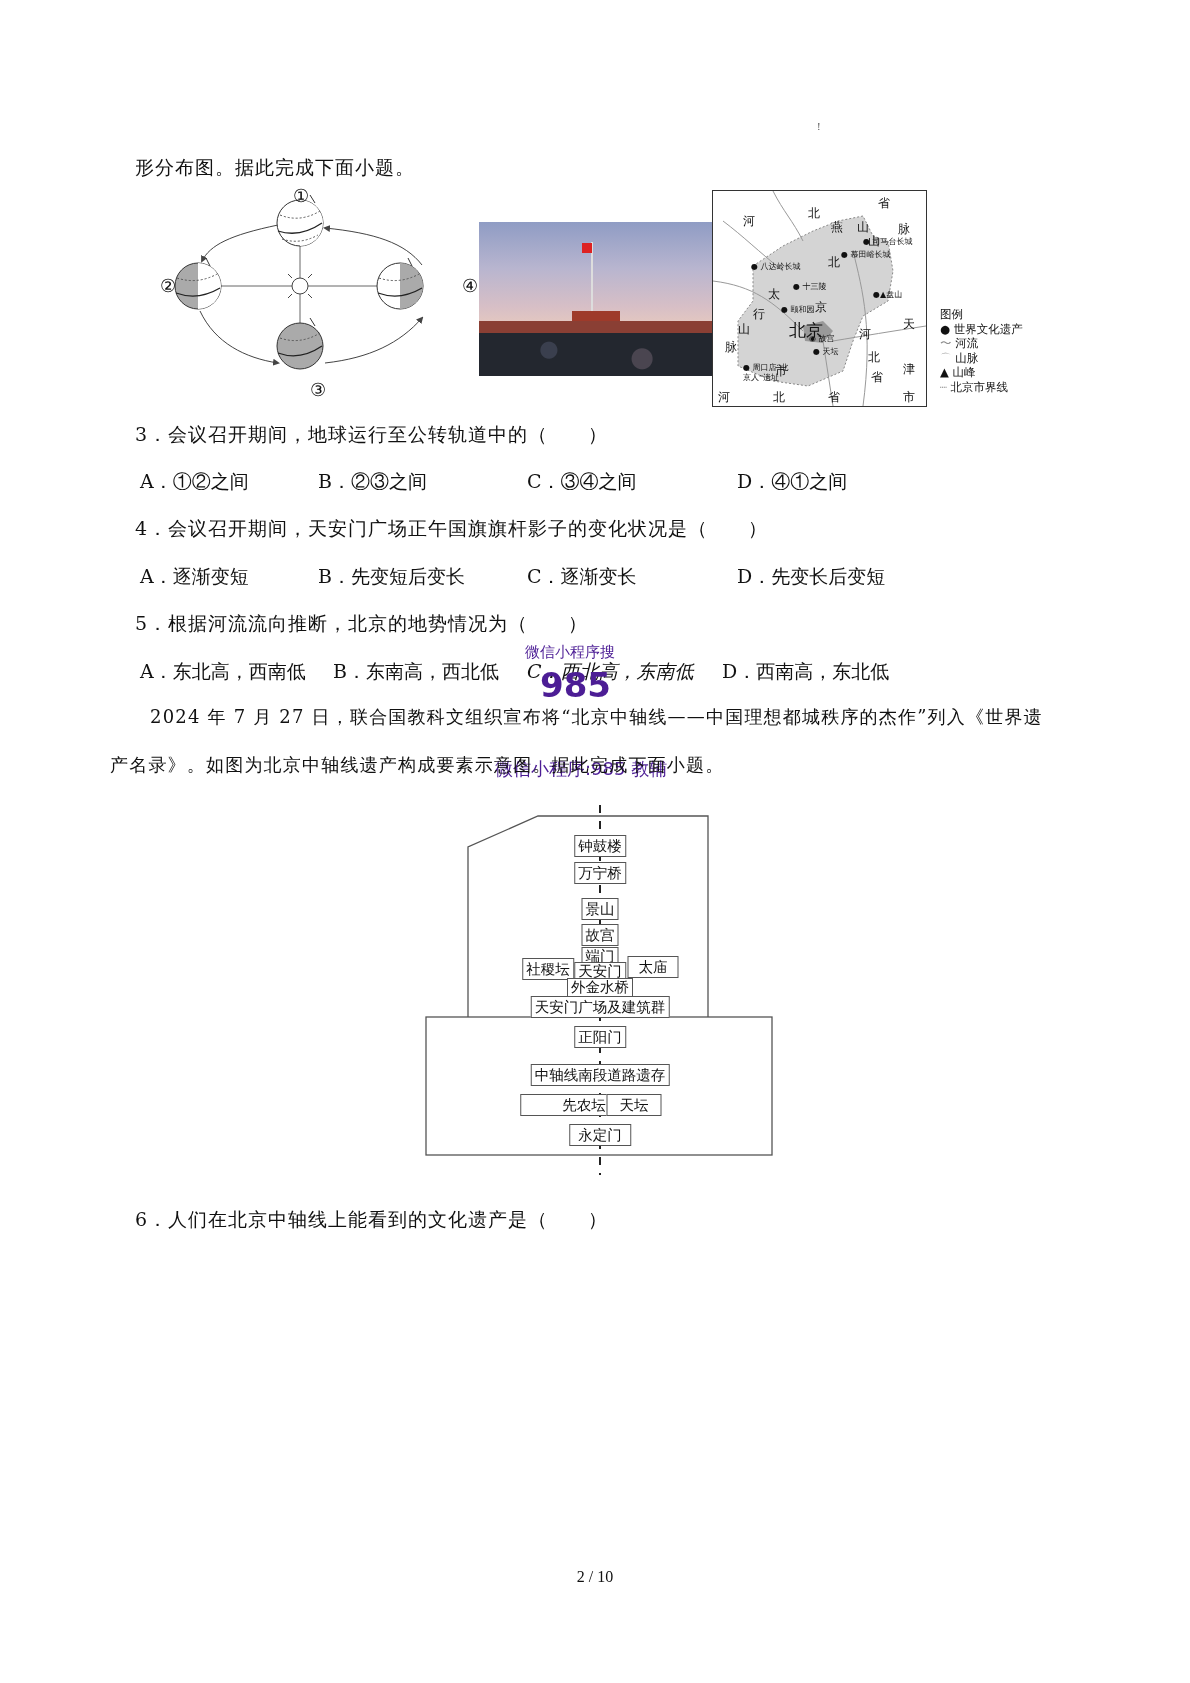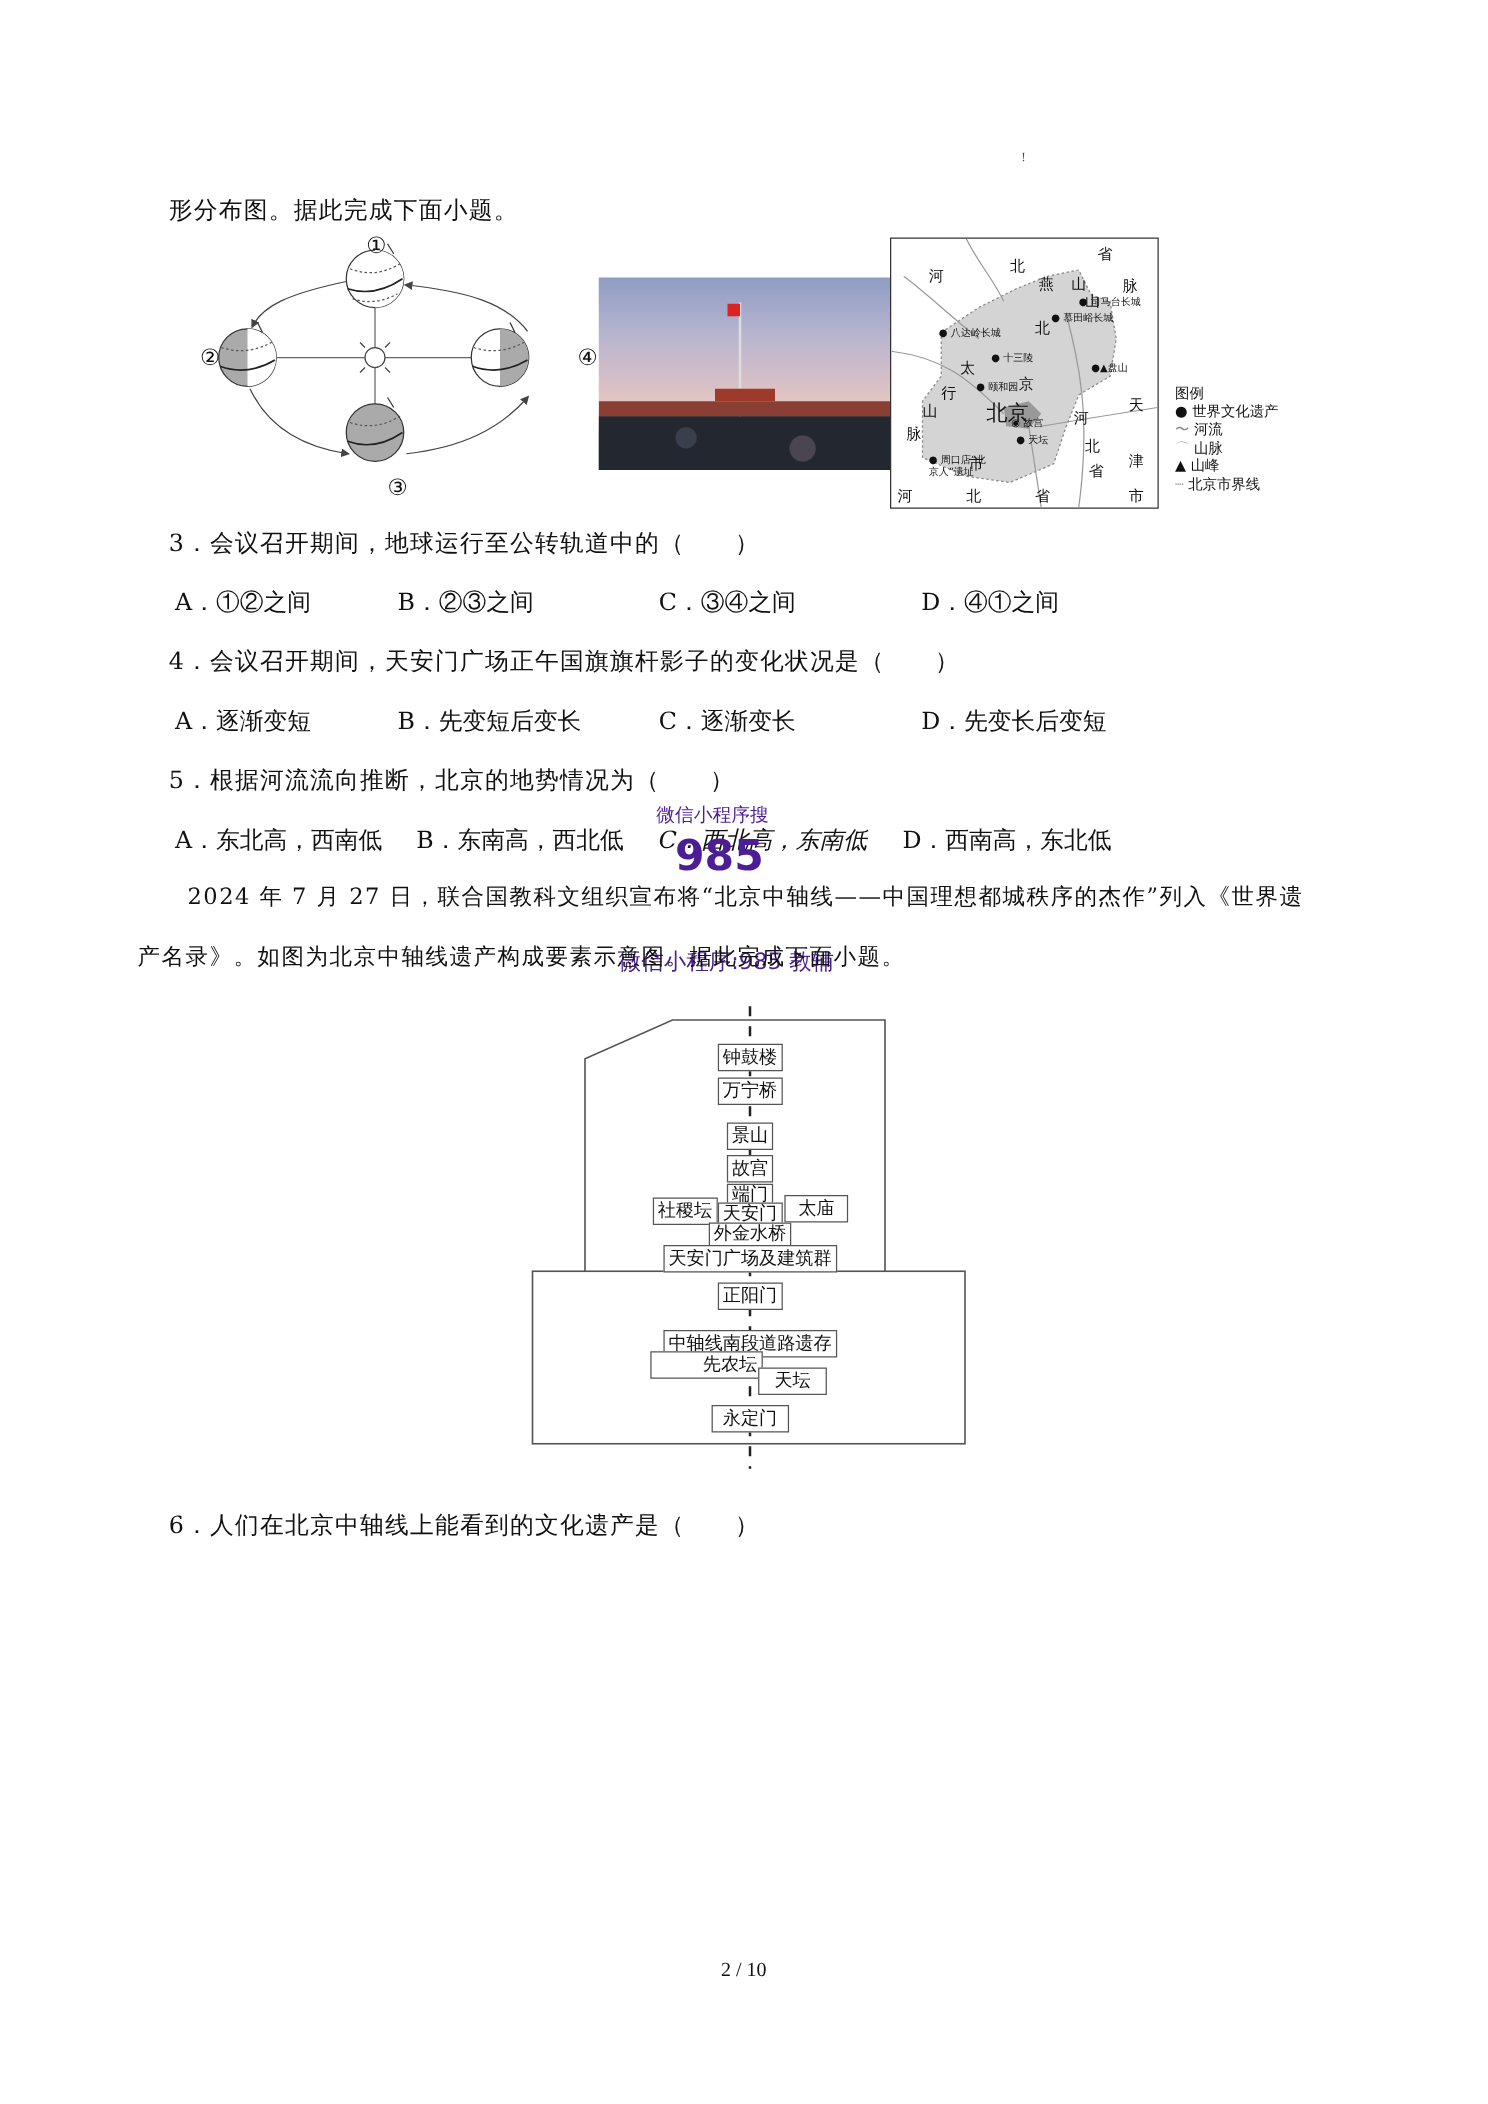--- a/index.html
+++ b/index.html
@@ -196,20 +196,20 @@
   <div class="box" style="left:180px;top:98px;">景山</div>
   <div class="box" style="left:180px;top:124px;">故宫</div>
   <div class="box" style="left:180px;top:147px;line-height:17px;">端门</div>
   <div class="box" style="left:128px;top:158px;">社稷坛</div>
   <div class="box" style="left:180px;top:162px;line-height:17px;">天安门</div>
   <div class="box" style="left:233px;top:156px;padding:0 10px;">太庙</div>
   <div class="box" style="left:180px;top:178px;line-height:17px;">外金水桥</div>
   <div class="box" style="left:180px;top:196px;">天安门广场及建筑群</div>
   <div class="box" style="left:180px;top:226px;">正阳门</div>
   <div class="box" style="left:180px;top:264px;">中轴线南段道路遗存</div>
-  <div class="box" style="left:145px;top:281px;padding-left:41px;">先农坛</div>
+  <div class="box" style="left:145px;top:294px;padding-left:41px;">先农坛</div>
   <div class="box" style="left:214px;top:294px;padding:0 12px;">天坛</div>
   <div class="box" style="left:180px;top:324px;padding:0 8px;">永定门</div>
 </div>
 
 <div class="line" style="top:1207px;"><span>6．</span><span>人们在北京中轴线上能看到的文化遗产是（　　）</span></div>
 
 <div class="pagenum">2 / 10</div>
 
 </body></html>

